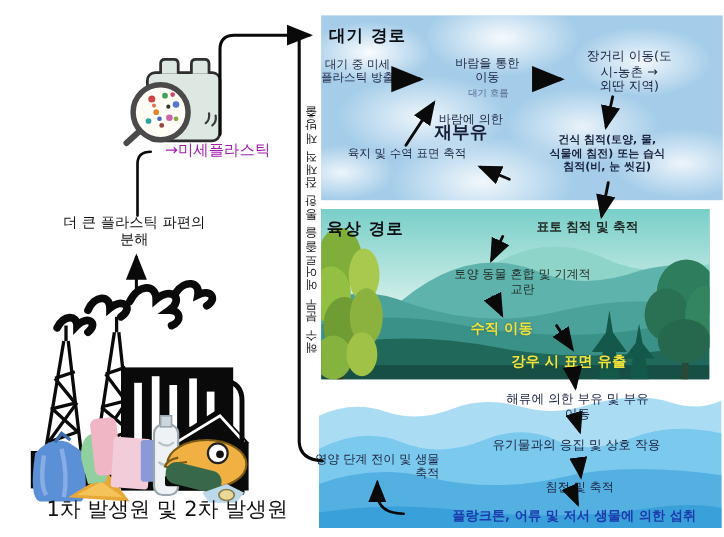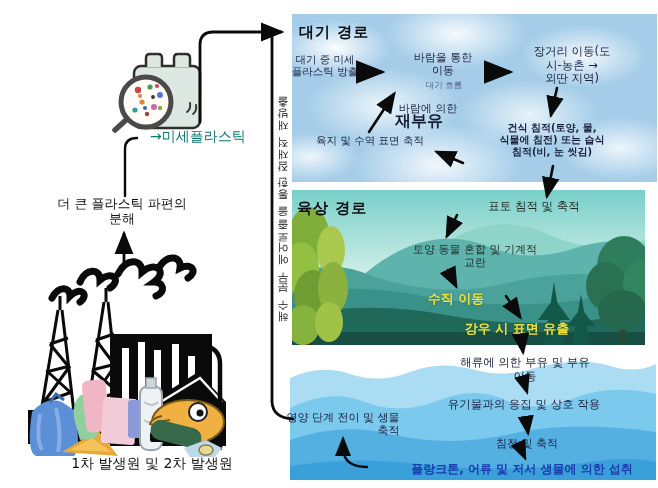--- a/index.html
+++ b/index.html
@@ -22,21 +22,21 @@
   .bgsvg{position:absolute;left:0;top:0;z-index:0;}
   .ptitle{position:absolute;z-index:3;font-weight:bold;font-size:15px;color:#0b0f14;letter-spacing:1px;white-space:nowrap;}
   .lbl{position:absolute;z-index:3;transform:translate(-50%,-50%);white-space:pre-line;
        text-align:center;line-height:1.18;color:#19223f;font-size:11px;}
   .lbl-sm{font-size:8.5px;color:#56648a;}
   .lbl-big{font-size:16px;font-weight:600;color:#151d36;}
   .lbl-bold{font-size:10px;font-weight:600;}
   .lbl-yellow{color:#f2e33c;font-size:13px;font-weight:bold;text-shadow:0 0 2px rgba(30,60,40,.5);}
   .lbl-ingest{color:#1b3cae;font-size:12px;font-weight:600;white-space:nowrap;}
   .lbl-land{color:#222c26;}
-  .left-label{position:absolute;z-index:3;color:#0f766e;}
+  .left-label{position:absolute;z-index:3;color:#a21caf;}
   .vtext{position:absolute;left:276px;top:98px;height:232px;width:15px;z-index:3;
          writing-mode:vertical-rl;transform:rotate(180deg);font-size:11px;color:#111;
          letter-spacing:1px;line-height:15px;}
   .overlay{position:absolute;left:0;top:0;z-index:4;pointer-events:none;}
 </style>
 </head>
 <body>
 
 <div class="stage">
 
@@ -124,21 +124,21 @@
           <circle cx="32" cy="46" r="1.9" fill="#dd7755"></circle>
         <circle cx="49" cy="36" r="2.1" fill="#cc4466"></circle>
           <circle cx="37" cy="58" r="2.1" fill="#4466bb"></circle>
       </g>
     </g>
   </svg>
 
   <div class="lbl left-label" style="left:122px;top:211px;font-size:13px;color:#111;">더 큰 플라스틱 파편의
 분해</div>
   <div class="left-label" style="left:150px;top:128px;font-size:14px;">→미세플라스틱</div>
-  <div class="lbl left-label" style="left:152px;top:463px;font-size:14px;color:#111;white-space:nowrap;">1차 발생원 및 2차 발생원</div>
+  <div class="lbl left-label" style="left:152px;top:463px;font-size:19px;color:#111;white-space:nowrap;">1차 발생원 및 2차 발생원</div>
   <div class="vtext">해수 분무 에어로졸을 통한 잠재적 재방출</div>
 
   <div class="panel panel-sky">
     <div class="ptitle" style="left:7px;top:9px;">대기 경로</div>
     <div class="lbl" style="left:33px;top:51px;font-size:10.5px;">대기 중 미세
 플라스틱 방출</div>
     <div class="lbl" style="left:151px;top:51px;">바람을 통한
 이동</div>
     <div class="lbl lbl-sm" style="left:152px;top:71px;">대기 흐름</div>
     <div class="lbl" style="left:280px;top:51px;font-size:11.5px;">장거리 이동(도시-농촌 →
@@ -180,21 +180,21 @@
       </g>
       <g>
         <path d="M330,155 L334,92" stroke="#2a4a38" stroke-width="6"></path>
         <ellipse cx="332" cy="76" rx="27" ry="30" fill="#2e7d5c"></ellipse>
         <ellipse cx="314" cy="96" rx="20" ry="24" fill="#2a7154"></ellipse>
         <ellipse cx="349" cy="96" rx="18" ry="26" fill="#33855f"></ellipse>
         <ellipse cx="330" cy="120" rx="24" ry="20" fill="#26684e"></ellipse>
       </g>
     </svg>
     <div class="ptitle" style="left:5px;top:9px;">육상 경로</div>
-    <div class="lbl lbl-land" style="left:242px;top:17px;font-size:11.5px;font-weight:400;white-space:nowrap;">표토 침적 및 축적</div>
+    <div class="lbl lbl-land" style="left:242px;top:17px;font-size:11.5px;font-weight:700;white-space:nowrap;">표토 침적 및 축적</div>
     <div class="lbl lbl-land" style="left:155px;top:67px;margin-left:28px;">토양 동물 혼합 및 기계적
 교란</div>
     <div class="lbl lbl-yellow" style="left:164px;top:109px;white-space:nowrap;">수직 이동</div>
     <div class="lbl lbl-yellow" style="left:225px;top:139px;white-space:nowrap;">강우 시 표면 유출</div>
   </div>
 
   <div class="panel panel-water">
     <svg class="bgsvg" width="366" height="130" viewBox="0 0 366 130">
       <path d="M0,28 Q30,14 60,24 Q90,34 120,22 Q150,10 185,20 Q215,28 245,18 Q290,6 320,16 Q345,24 366,14 L366,130 L0,130 Z" fill="#aadcf4"></path>
       <path d="M0,58 Q40,38 75,52 Q110,66 150,50 Q185,36 215,50 Q245,64 285,48 Q320,34 366,44 L366,130 L0,130 Z" fill="#7cc9ee"></path>

